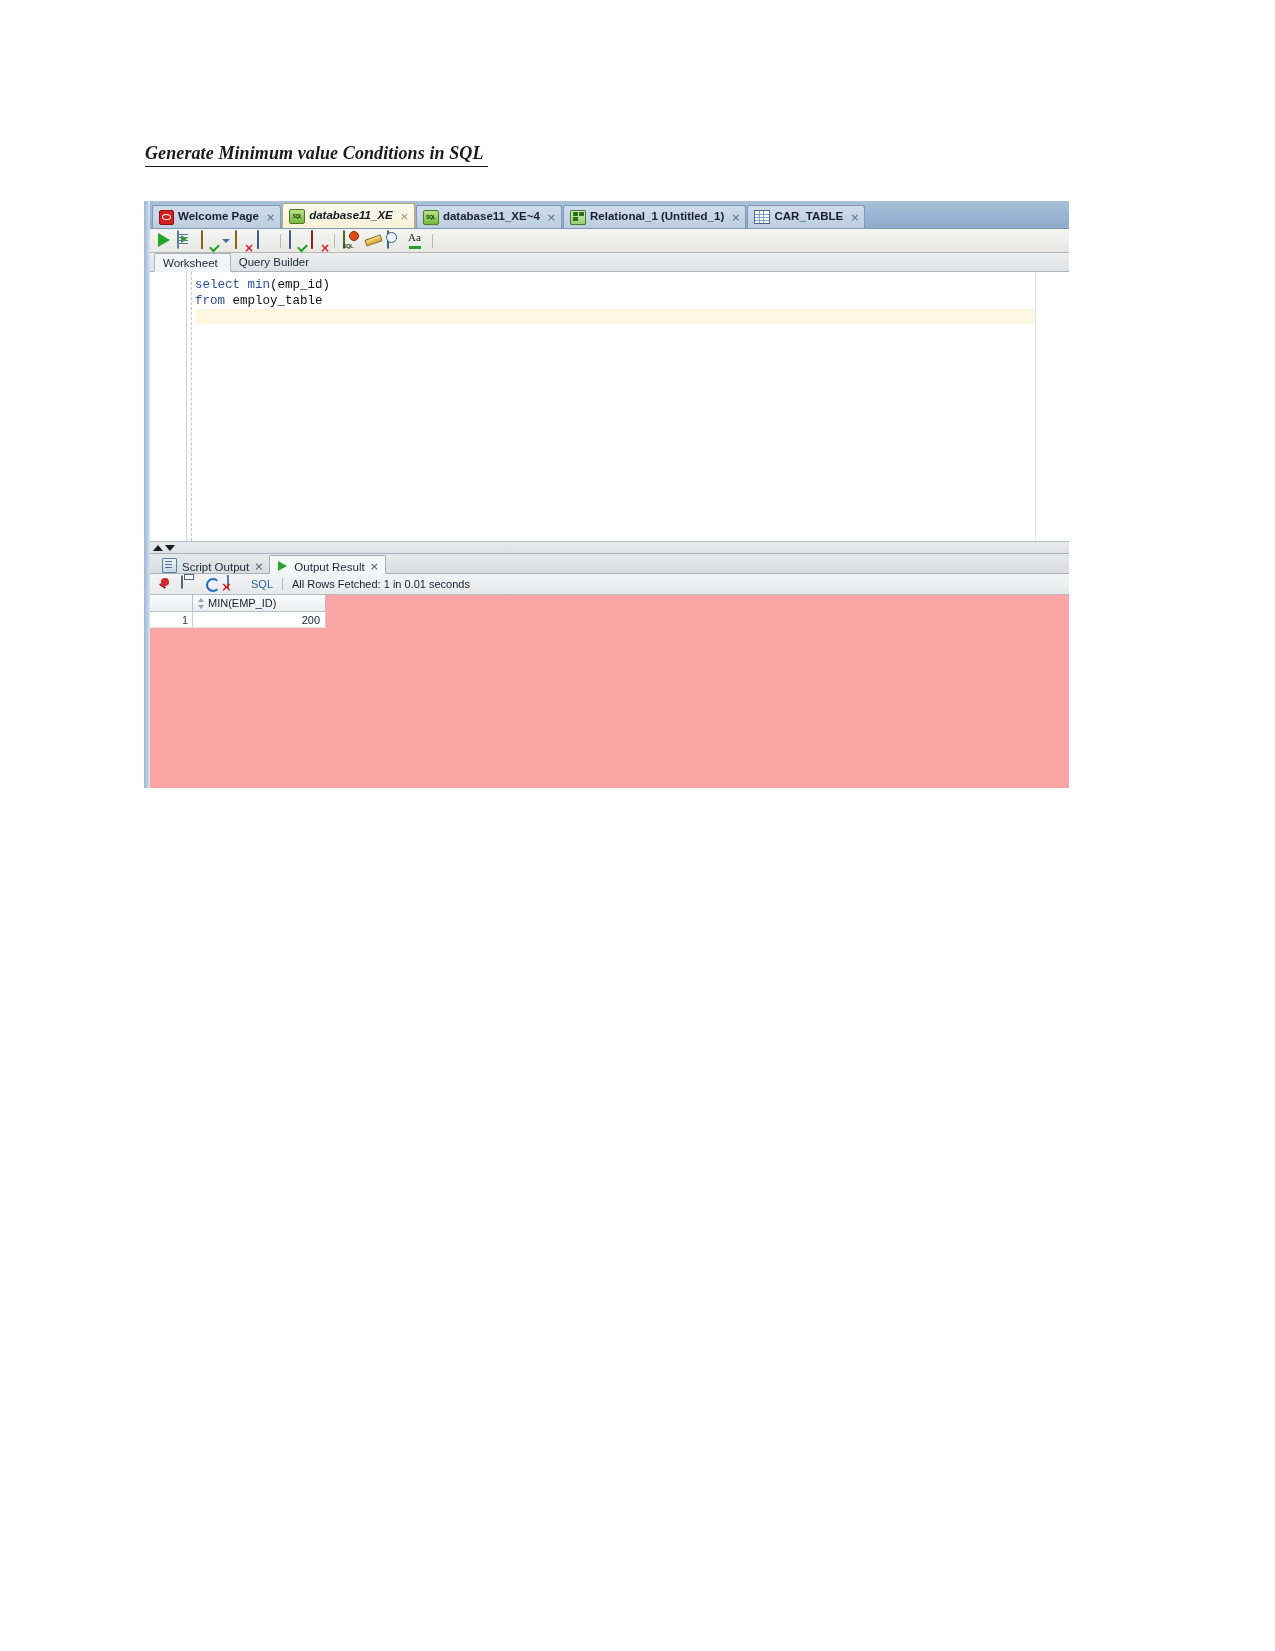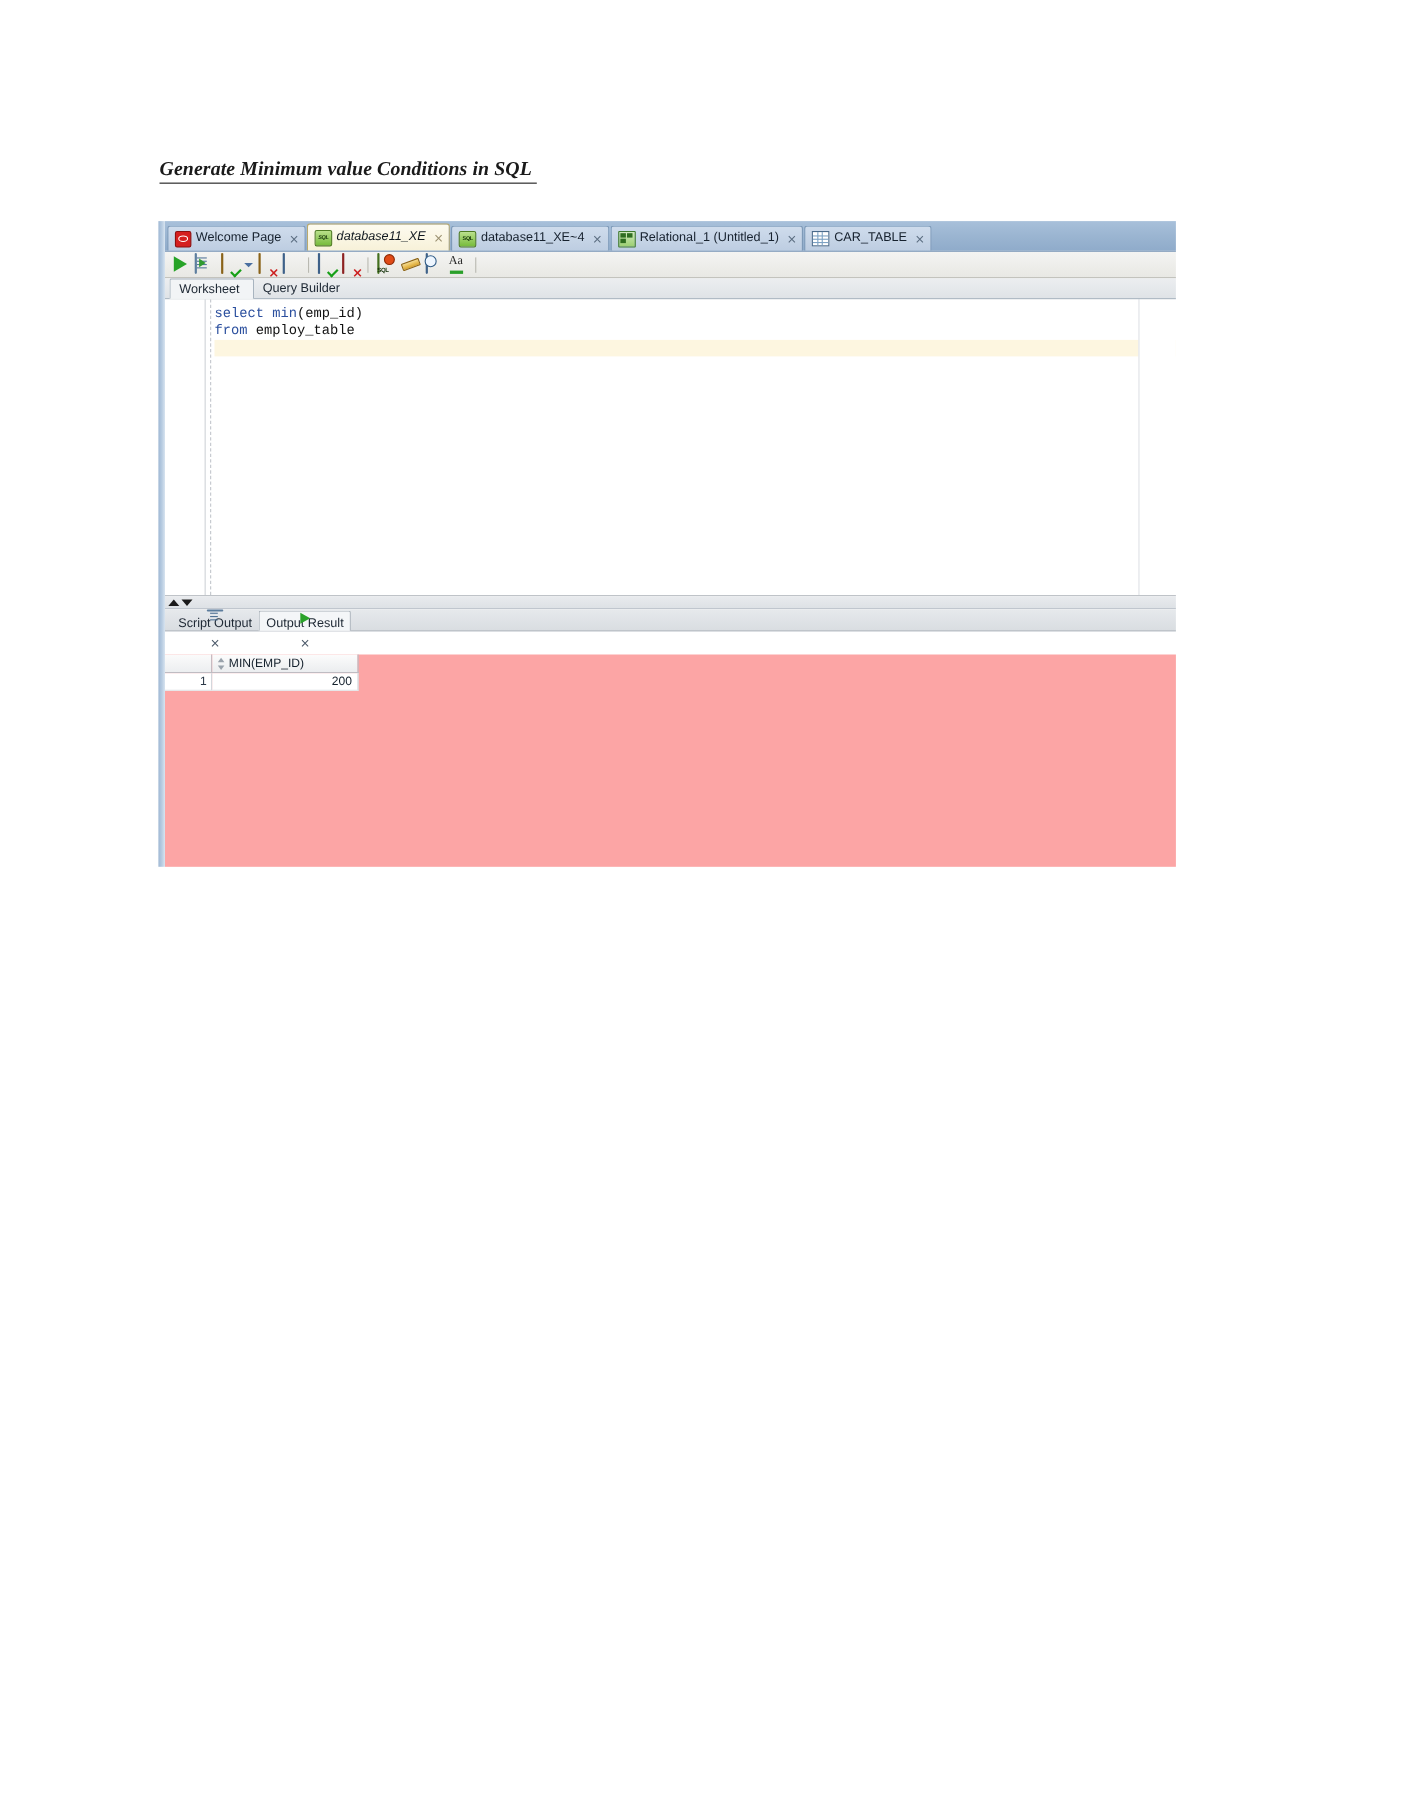--- a/index.html
+++ b/index.html
@@ -86,21 +86,21 @@
     white-space: nowrap;
     cursor: default;
   }
   .etab.active {
     background: linear-gradient(to bottom, #fdfbf0 0%, #f7f1d8 100%);
     border-color: #b9a96e;
     height: 25px;
     font-style: italic;
     color: #101820;
   }
-  .etab .tlabel { line-height: 1; }
+  .etab .tlabel { line-height: 1; font-weight: bold; }
   .etab .tclose {
     font-size: 11px;
     color: #5b6d80;
     margin-left: 3px;
     font-family: "DejaVu Sans", sans-serif;
     line-height: 1;
   }
   .etab.active .tclose { color: #9a9070; }
 
   
@@ -484,28 +484,27 @@
     background: linear-gradient(to bottom,#e6e9ec,#d9dde1);
     border-bottom: 1px solid #a8b0b8;
     box-sizing: border-box;
     display: flex;
     align-items: flex-end;
     padding-left: 6px;
   }
   .rtab {
     height: 19px;
     display: flex;
-    align-items: center;
+    align-items: flex-end;
     gap: 5px;
     padding: 0 6px;
     font-size: 11.5px;
     color: #1d2733;
     box-sizing: border-box;
     cursor: default;
-    flex-direction: column;
   }
   .rtab.active {
     background: #f4f6f8;
     border: 1px solid #a8b0b8;
     border-bottom-color: #f4f6f8;
     margin-bottom: -1px;
     border-top-left-radius: 2px;
     border-top-right-radius: 2px;
   }
   .rtab .rclose {
@@ -809,20 +808,29 @@
         <span>Script Output</span>
         <span class="rclose">×</span>
       </div>
       <div class="rtab active">
         <span class="ico-playsm"></span>
         <span>Output Result</span>
         <span class="rclose">×</span>
       </div>
     </div>
 
+    <div id="rtoolbar">
+      <span class="rbtn g-pin"></span>
+      <span class="rbtn"><span class="g-print"></span></span>
+      <span class="rbtn g-refresh"></span>
+      <span class="rbtn"><span class="g-cancel"></span></span>
+      <span class="sqltag">SQL</span>
+      <span class="vbar"></span>
+      <span id="fetch-status">All Rows Fetched: 1 in 0.01 seconds</span>
+    </div>
 
     <div id="grid">
       <div id="grid-header">
         <div class="gh-corner"></div>
         <div class="gh-cell">
           <span class="sort-ico"></span>
           <span>MIN(EMP_ID)</span>
         </div>
       </div>
       <div id="grid-row">

